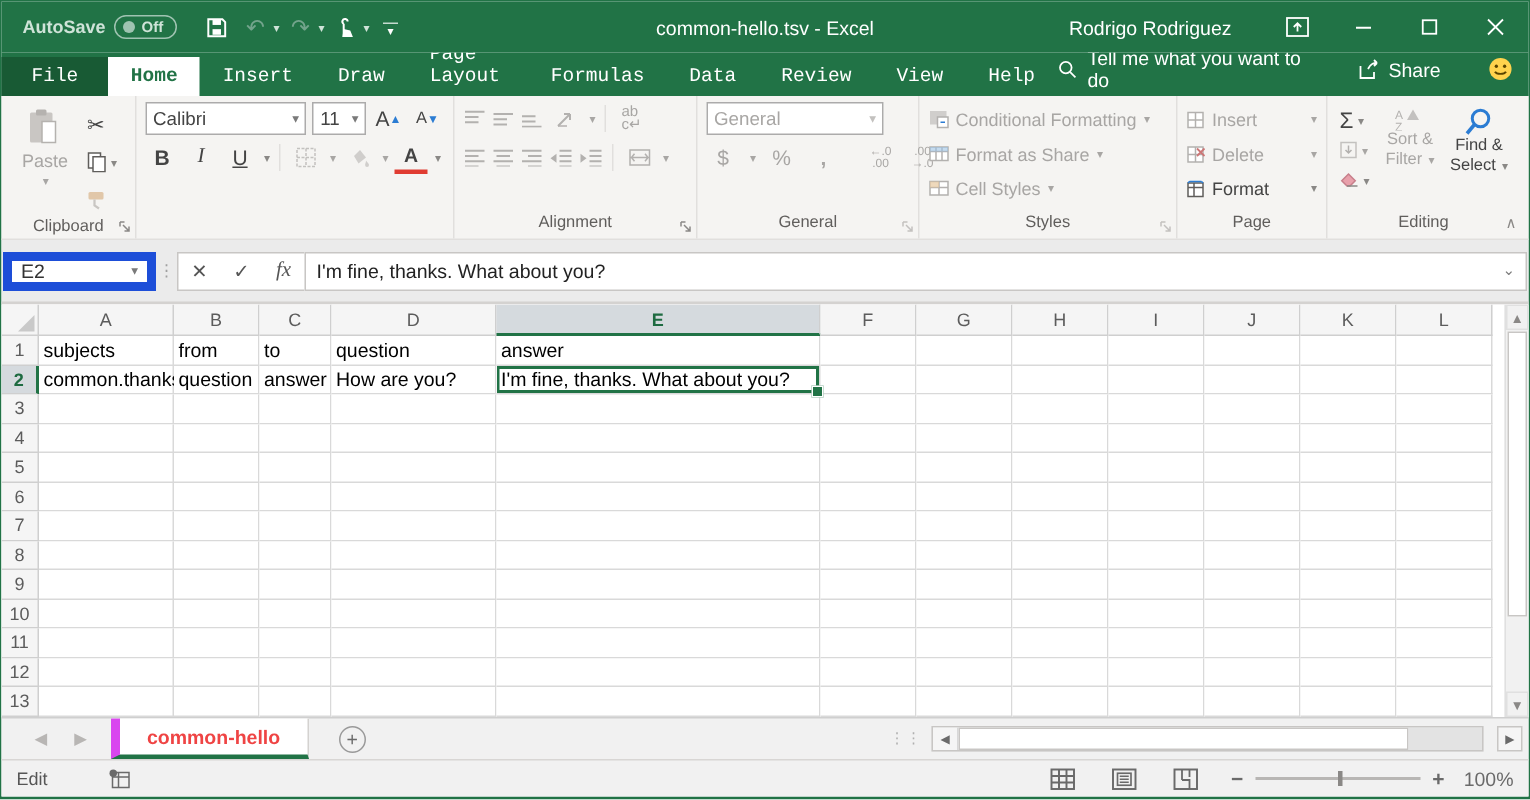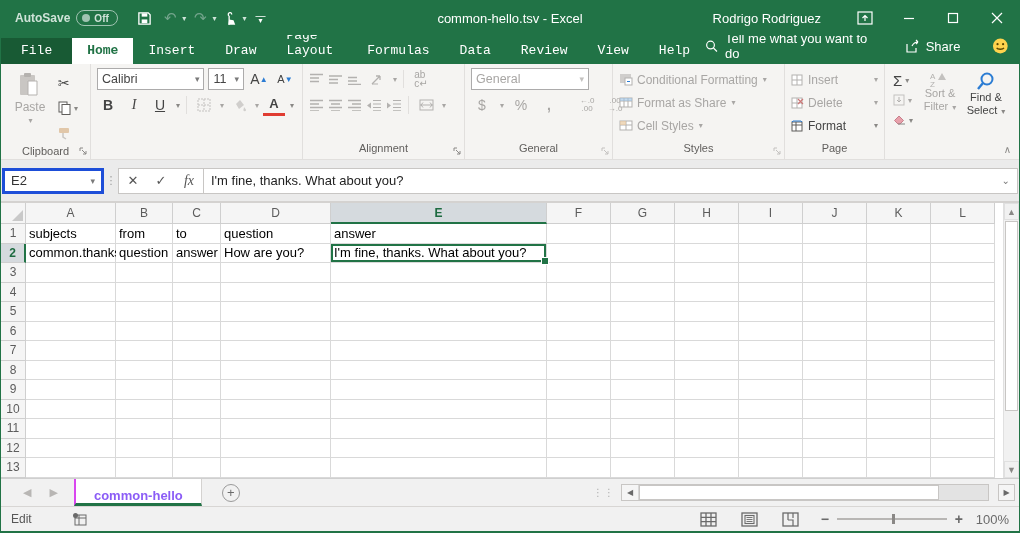--- a/index.html
+++ b/index.html
@@ -58,21 +58,21 @@
   .fontcolor { font-weight:bold; font-size:13px; border-bottom:3px solid #e03c32; line-height:13px; }
   .vdiv { width:1px; background:#e1dfdd; align-self:stretch; margin:2px 2px; }
   .stackbtn { height:21px; display:flex; align-items:center; gap:4px; font-size:12px; white-space:nowrap; }
   .editing-col { display:flex; flex-direction:column; gap:2px; padding-top:3px; }
   .twoline { display:flex; flex-direction:column; align-items:center; font-size:11px; line-height:13px; padding-top:3px; width:48px; text-align:center; }
   .collapse-chevron { position:absolute; right:8px; bottom:4px; color:#8a8886; font-size:10px; }
   .lines-icon { display:block; }
 
   
   .formula-row { height:43px; background:#ebebeb; display:flex; align-items:center; padding:7px 1px 7px 0; border-bottom:2px solid #d4d2d0; flex:0 0 auto; }
-  .namebox { width:102px; height:26px; background:#fff; border:3px solid #1d4ed8; margin-left:1px; display:flex; align-items:center; padding:0 6px; font-size:13px; color:#333; justify-content:space-between; }
+  .namebox { width:102px; height:26px; background:#fff; border:6px solid #1d4ed8; margin-left:1px; display:flex; align-items:center; padding:0 6px; font-size:13px; color:#333; justify-content:space-between; }
   .fx-dots { color:#a0a0a0; font-size:11px; letter-spacing:0; width:14px; text-align:center; }
   .fbtns { height:26px; background:#fff; border:1px solid #c8c6c4; border-right:none; display:flex; align-items:center; }
   .fbtn { width:28px; text-align:center; color:#555; font-size:13px; }
   .fx-italic { font-style:italic; font-family:"Liberation Serif",serif; font-size:14px; }
   .formula-input { flex:1; height:26px; background:#fff; border:1px solid #c8c6c4; display:flex; align-items:center; padding:0 7px; font-size:13px; color:#222; justify-content:space-between; }
   .fi-caret { color:#7a7a7a; font-size:10px; }
 
   
   .sheet-area { flex:1; display:flex; background:#fff; overflow:hidden; }
   .grid-zone { width:994px; flex:0 0 auto; }
@@ -89,21 +89,21 @@
   .cell.active-cell:after { content:""; position:absolute; right:-3px; bottom:-3px; width:6px; height:6px; background:#217346; border:1px solid #fff; z-index:3; }
   .vscroll { width:16px; margin-left:auto; border-left:1px solid #e0e0e0; background:#f1f1f1; display:flex; flex-direction:column; }
   .vs-arrow { height:17px; display:flex; align-items:center; justify-content:center; color:#8a8886; font-size:9px; background:#f1f1f1; border:1px solid #e0e0e0; }
   .vs-thumb { flex:0 0 190px; margin:1px 1px; background:#fff; border:1px solid #c8c6c4; }
   .vs-track { flex:1; }
   .vscroll .vs-arrow.bottom { margin-top:auto; }
 
   
   .sheettab-row { height:28px; background:#f1f1f1; border-top:1px solid #cfcfcf; display:flex; align-items:stretch; flex:0 0 auto; }
   .tab-nav { display:flex; align-items:center; gap:18px; padding:0 16px 0 22px; color:#b8b6b4; font-size:11px; }
-  .sheet-tab { background:#fff; border-left:2px solid #d946ef; border-right:1px solid #d4d2d0; border-bottom:3px solid #217346; display:flex; align-items:flex-end; padding:0 18px; color:#8b5cf6; font-weight:700; font-size:13px; }
+  .sheet-tab { background:#fff; border-left:6px solid #d946ef; border-right:1px solid #d4d2d0; border-bottom:3px solid #217346; display:flex; align-items:center; padding:0 18px; color:#ef4444; font-weight:700; font-size:13px; }
   .addsheet { display:flex; align-items:center; padding:0 20px; }
   .addsheet .circle { width:18px; height:18px; border:1px solid #9a9a9a; border-radius:50%; color:#6a6a6a; display:flex; align-items:center; justify-content:center; font-size:13px; }
   .hs-wrap { margin-left:auto; display:flex; align-items:center; gap:6px; padding-right:4px; }
   .drag-dots { color:#b0b0b0; font-size:10px; letter-spacing:1px; }
   .hscroll { width:368px; height:17px; border:1px solid #c8c6c4; background:#e3e3e3; display:flex; align-items:stretch; }
   .hs-arrow { width:17px; background:#f5f5f5; display:flex; align-items:center; justify-content:center; color:#6a6a6a; font-size:8px; border-right:1px solid #d8d8d8; }
   .hs-thumb { flex:0 0 300px; background:#fff; border:1px solid #c8c6c4; }
   .hs-gap { flex:1; background:#e3e3e3; }
   .hs-right-btn { width:17px; height:17px; border:1px solid #c8c6c4; background:#f5f5f5; display:flex; align-items:center; justify-content:center; color:#6a6a6a; font-size:8px; margin-left:3px; }
 
@@ -485,20 +485,21 @@
         </div>
         <div class="twoline">
           <svg width="22" height="20" viewBox="0 0 22 20">
               <circle cx="12" cy="8" r="5.5" fill="none" stroke="#2b7cd3" stroke-width="2"></circle>
               <path d="M8 12l-5 6" stroke="#2b7cd3" stroke-width="2.4"></path>
             </svg>
           <span><span>Find &amp;</span></span>
           <span><span>Select</span> <span class="caret">▾</span></span>
         </div>
       </div>
+      <div class="g-label"><span>Editing</span></div>
     </div>
 
     <span class="collapse-chevron">∧</span>
   </div>
 
   <div class="formula-row">
     <span class="namebox">
       <span>E2</span>
       <span class="sel-caret" style="color:#7a7a7a; font-size:9px;">▾</span>
     </span>

